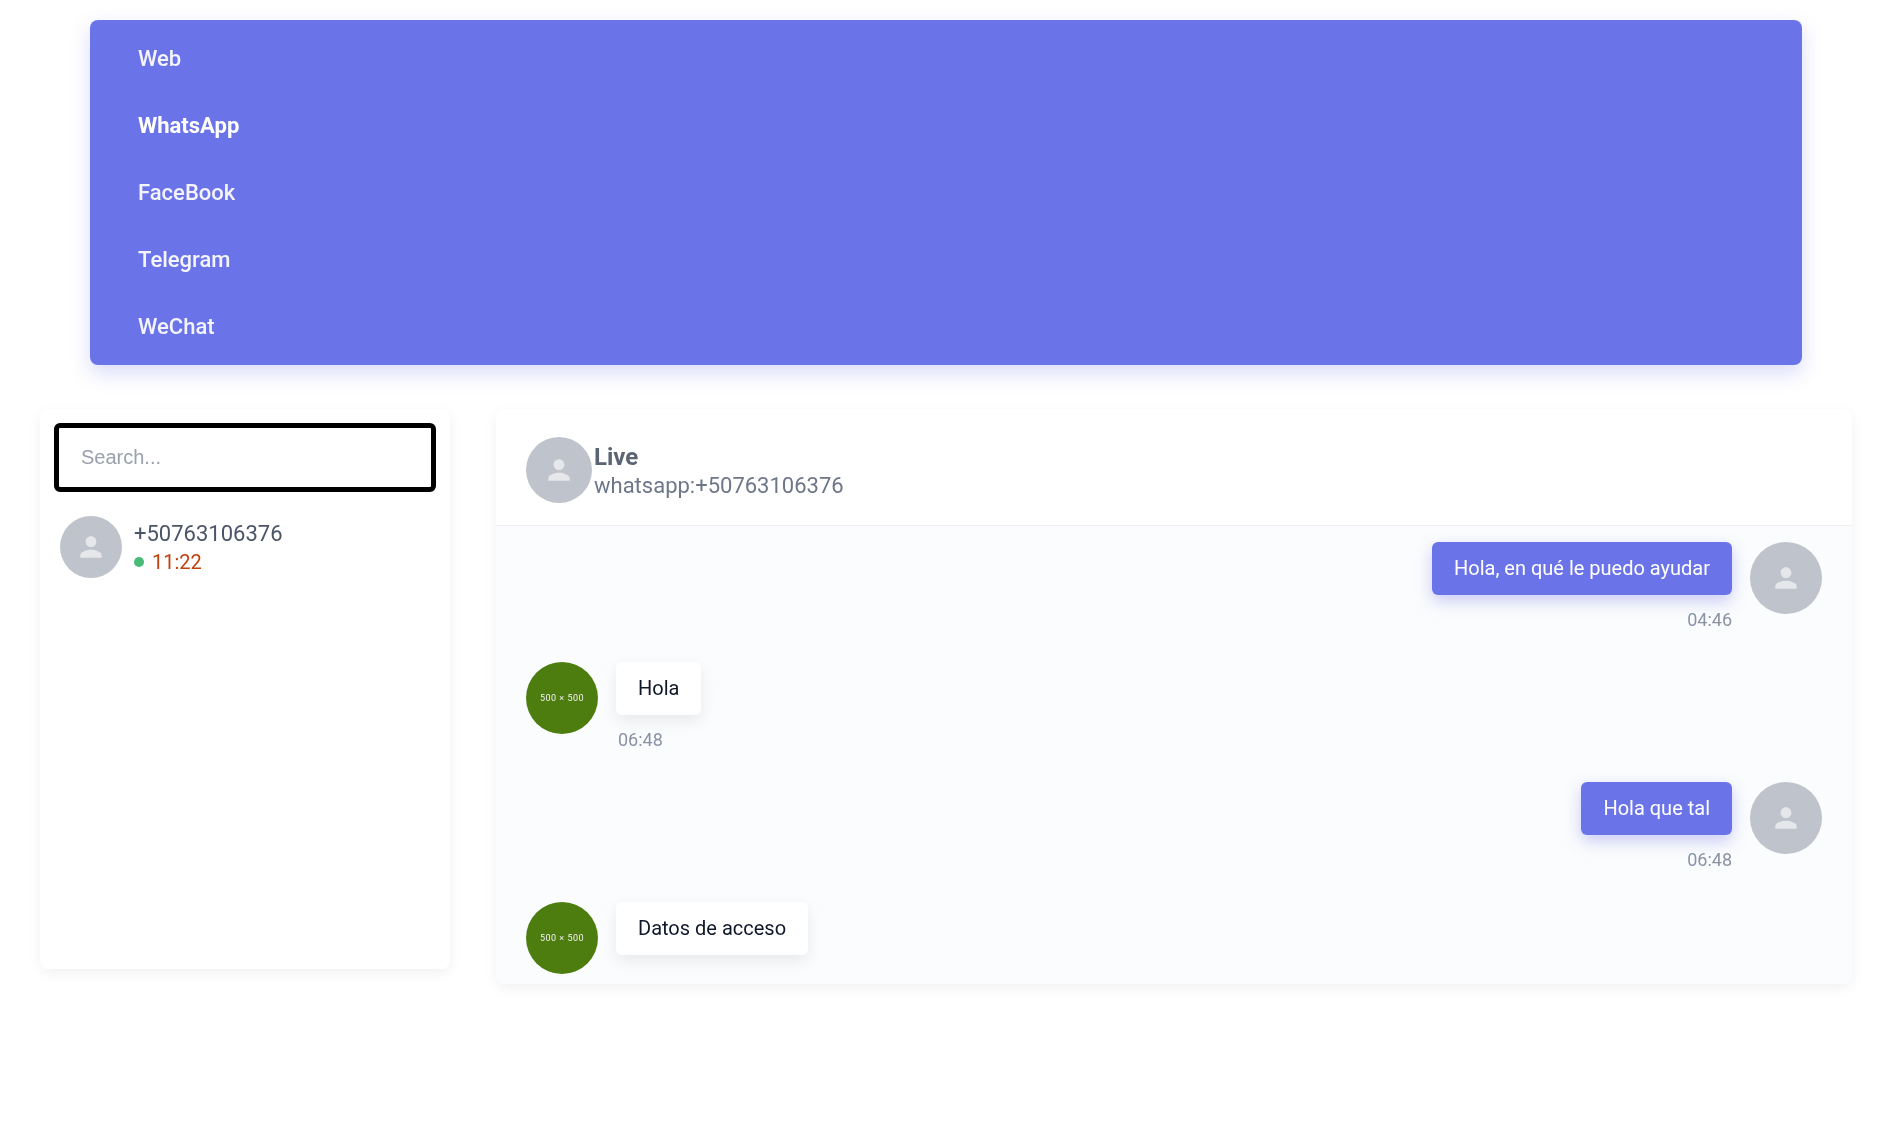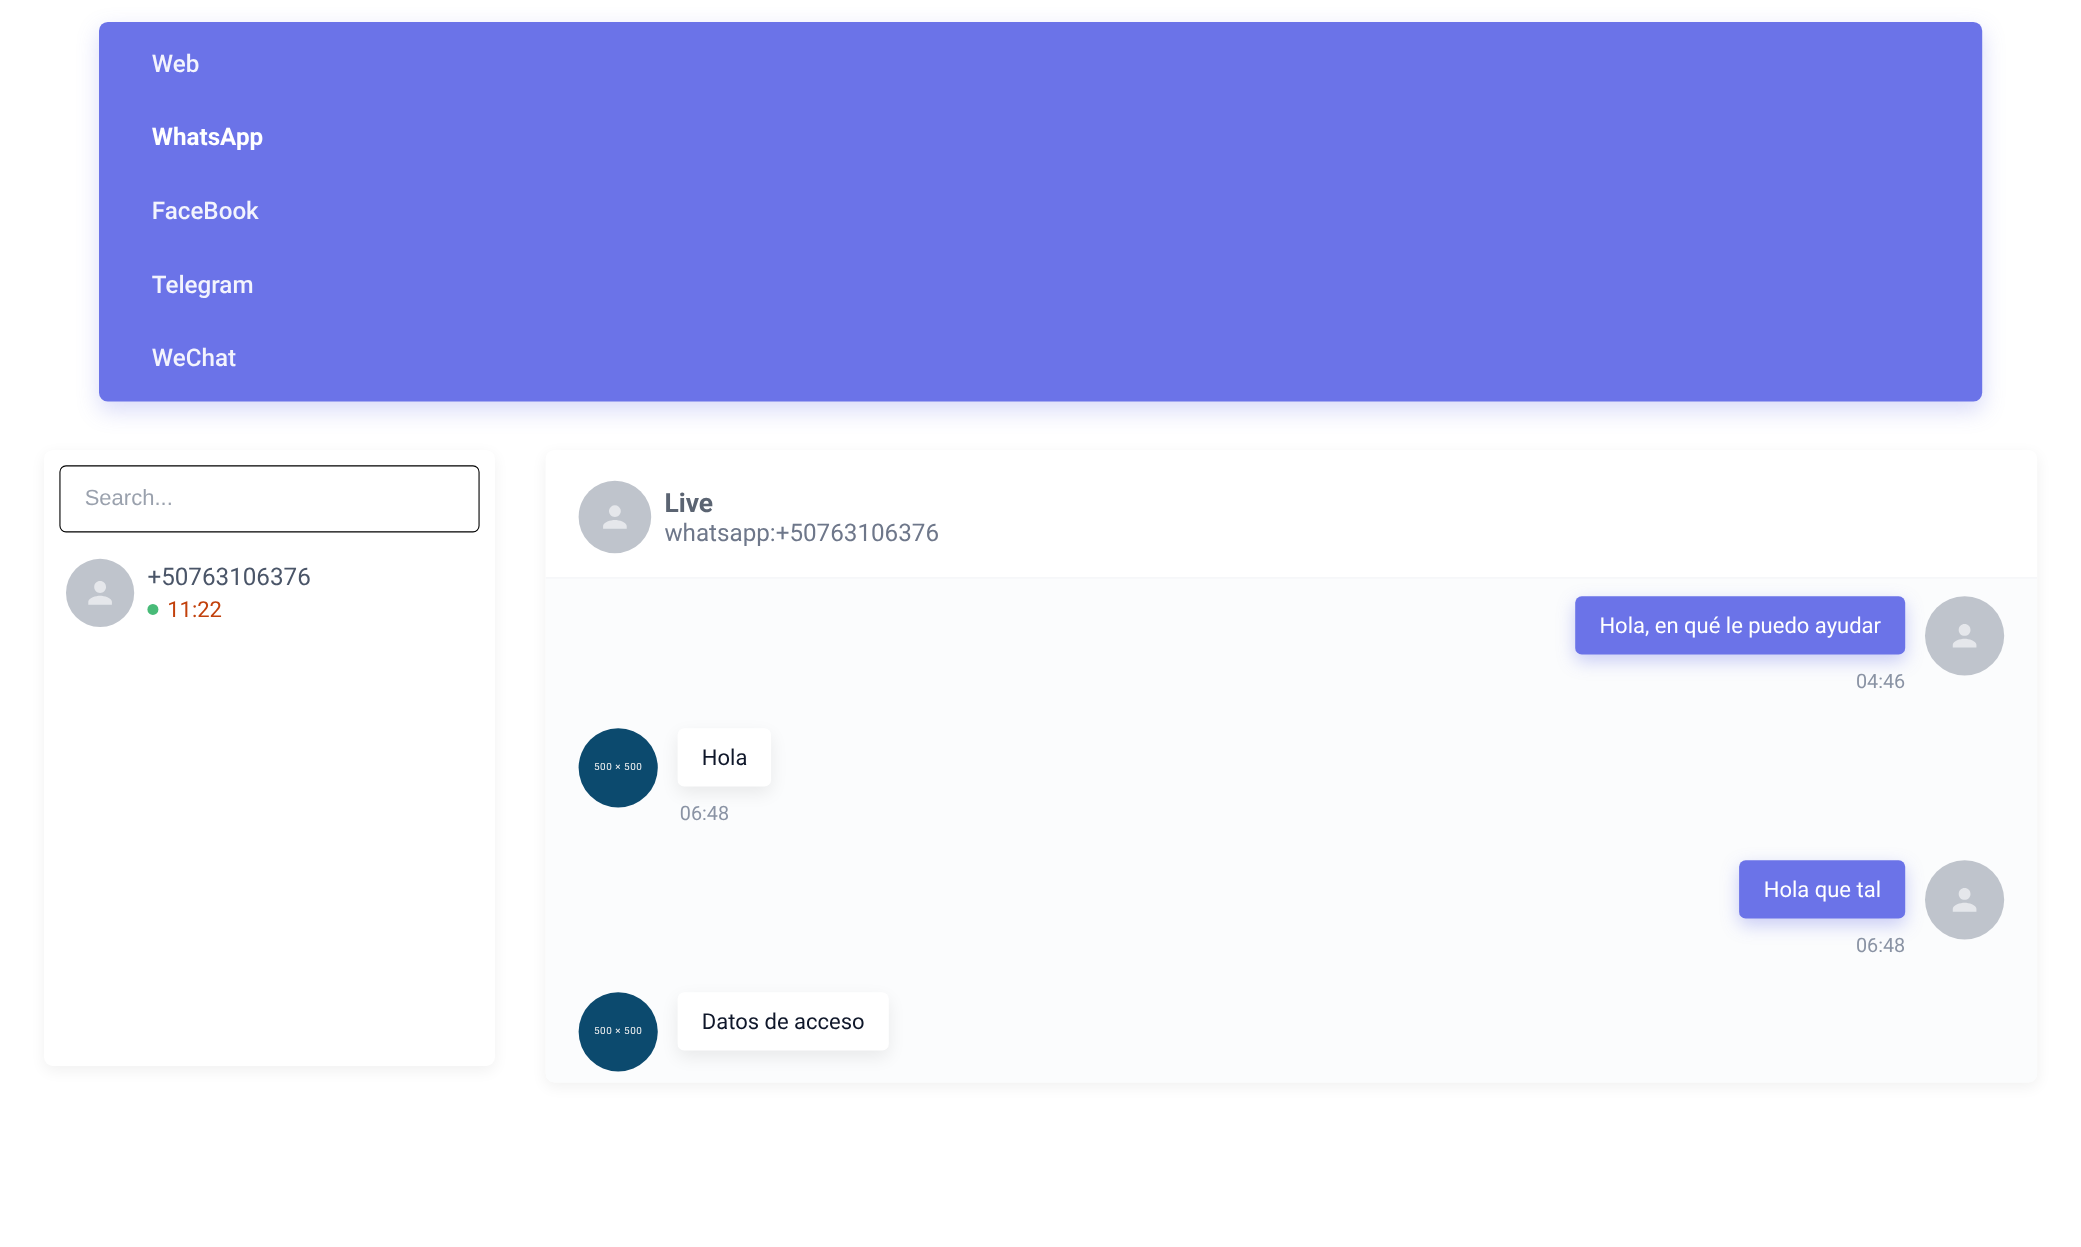--- a/index.html
+++ b/index.html
@@ -69,21 +69,21 @@
     border-radius: 8px;
     background: #ffffff;
     box-shadow: 0 4px 14px rgba(0,0,0,0.06);
     padding: 14px 14px 0 14px;
     min-height: 560px;
   }
   .search-input {
     width: 100%;
     font-size: 20px;
     padding: 18px 22px;
-    border: 1px solid #000000;
+    border: 5px solid #000000;
     border-radius: 6px;
     color: #ef4444;
     outline: none;
   }
   .search-input::placeholder { color: #9aa1ad; }
 
   .contact-item {
     display: flex;
     align-items: center;
     gap: 12px;
@@ -95,21 +95,21 @@
     height: 62px;
     border-radius: 50%;
     background: #bfc4cc;
     display: inline-flex;
     align-items: center;
     justify-content: center;
     flex-shrink: 0;
   }
   .avatar svg { width: 30px; height: 30px; fill: #e5e7eb; }
   .avatar.small-text {
-    background: #0c4a6e;
+    background: #4d7c0f;
     color: #f2f2f2;
     font-size: 9px;
     letter-spacing: 0.5px;
     display: inline-flex;
     align-items: center;
     justify-content: center;
   }
   .contact-info { display: flex; flex-direction: column; gap: 4px; }
   .contact-name { font-size: 22px; color: #4a5568; }
   .contact-time-row { display: flex; align-items: center; gap: 8px; }
@@ -124,21 +124,21 @@
   .chat-card {
     flex: 1;
     border-radius: 8px;
     background: #ffffff;
     box-shadow: 0 4px 14px rgba(0,0,0,0.06);
     overflow: hidden;
   }
   .chat-header {
     display: flex;
     align-items: center;
-    gap: 12px;
+    gap: 2px;
     padding: 28px 30px 22px 30px;
     border-bottom: 1px solid #eef0f4;
   }
   .chat-header .avatar { width: 66px; height: 66px; }
   .chat-title { font-size: 24px; font-weight: 700; color: #5b6472; }
   .chat-sub { font-size: 22px; color: #6e778a; margin-top: 2px; }
 
   .chat-body {
     background: #fbfcfd;
     padding: 16px 30px 10px 30px;

